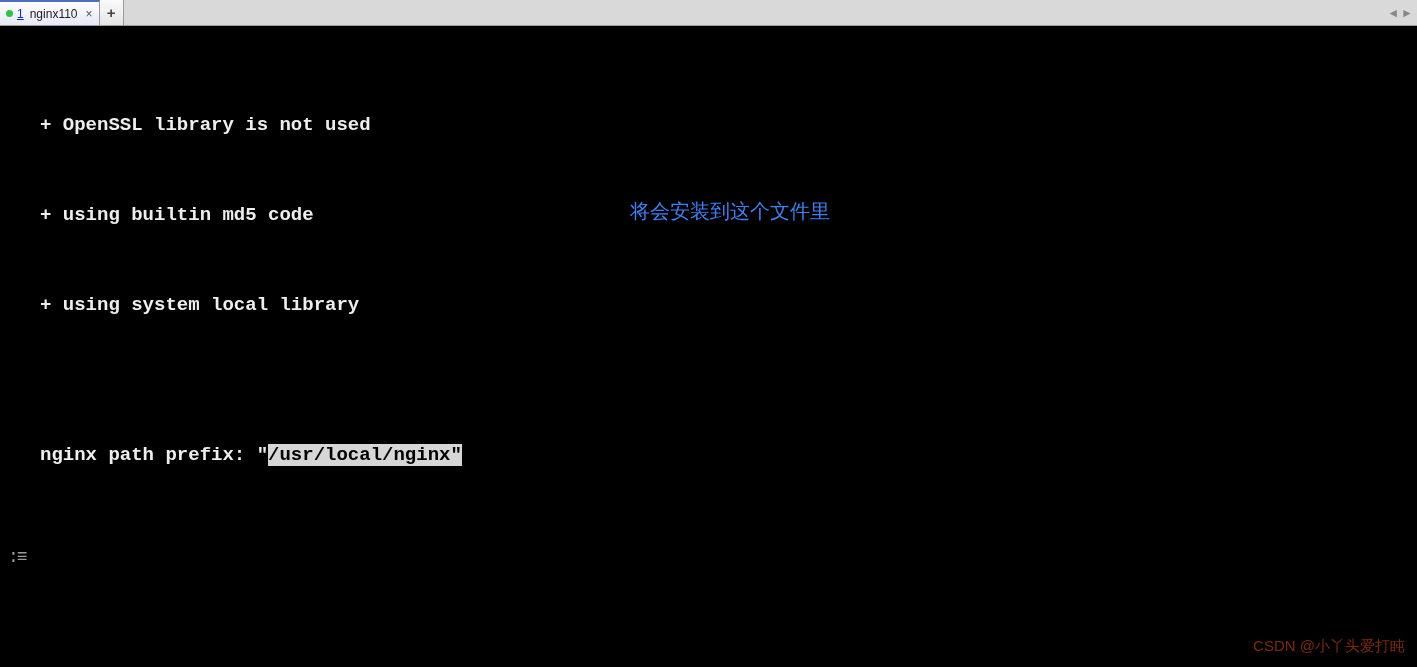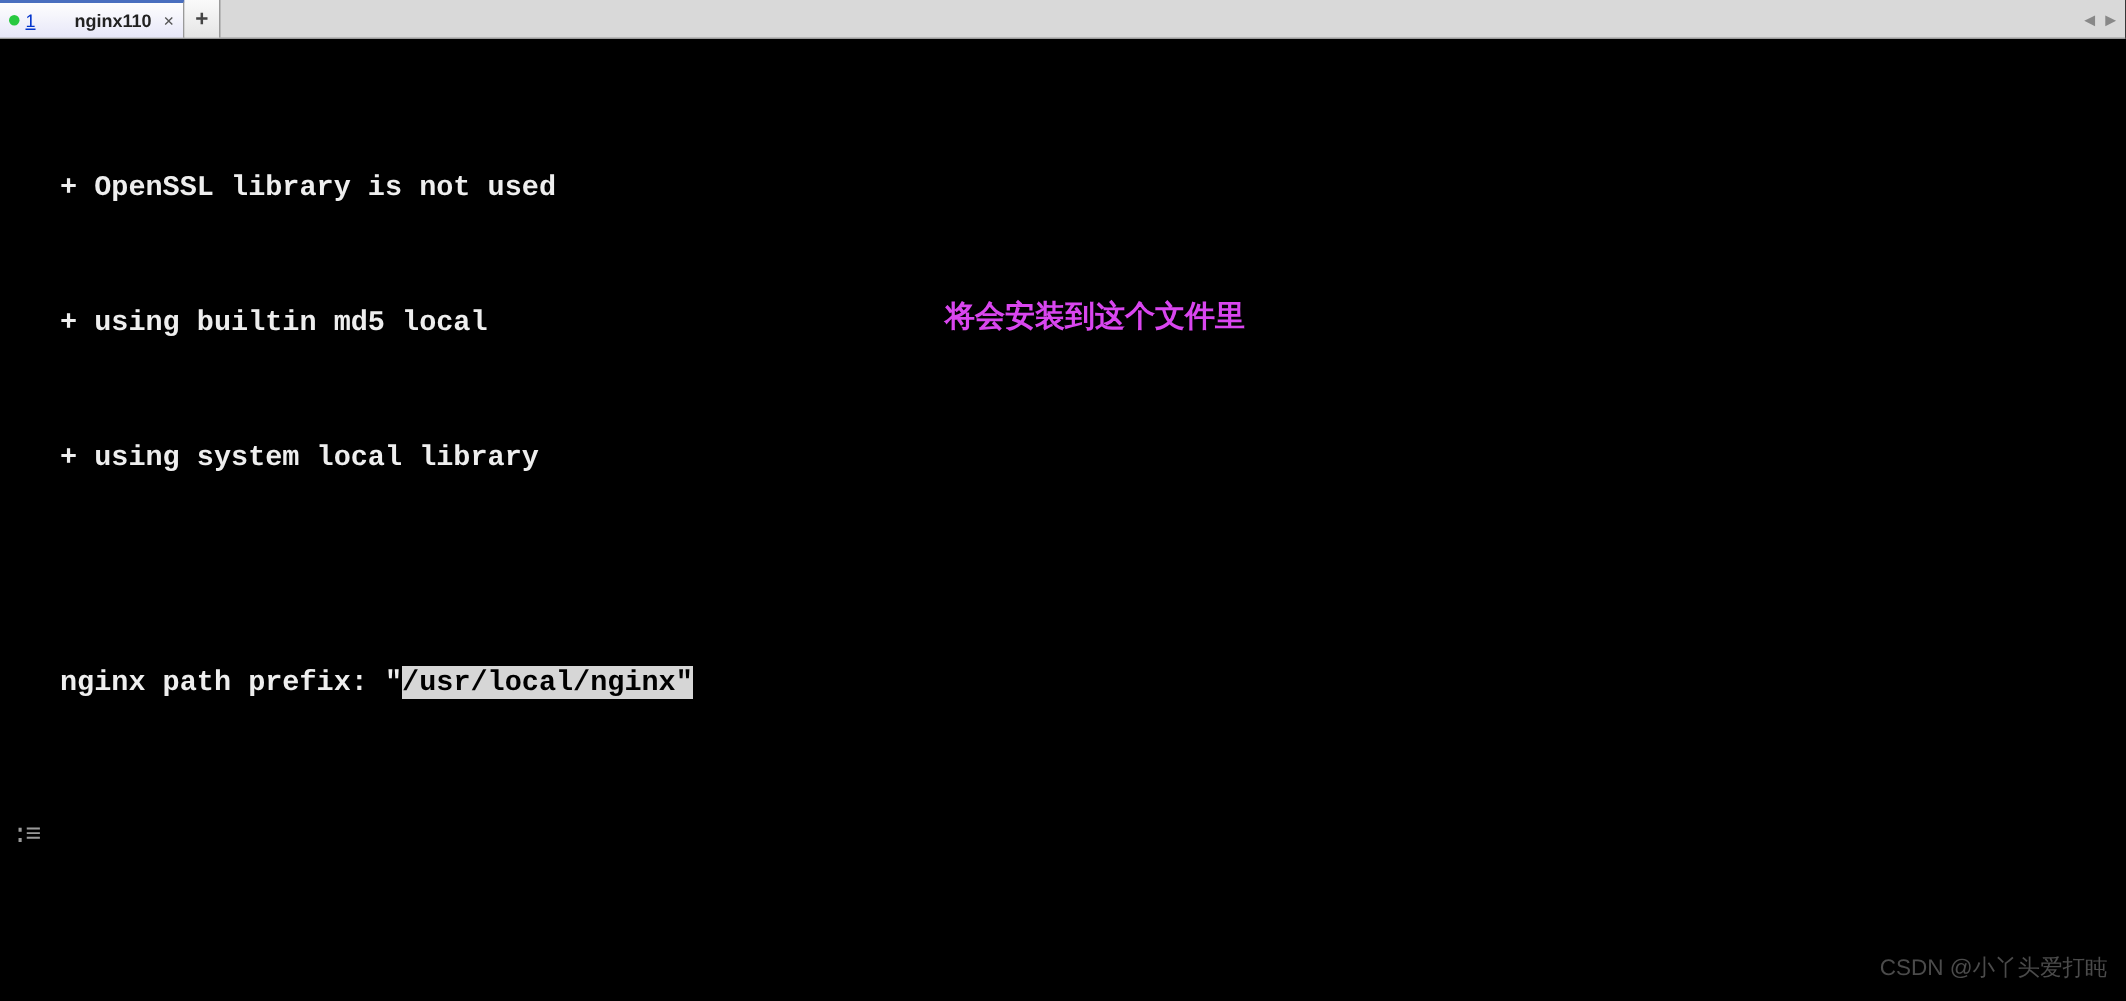--- a/index.html
+++ b/index.html
@@ -22,21 +22,21 @@
     font-size: 12px;
     font-family: Tahoma, Arial, sans-serif;
     gap: 4px;
     border-right: 1px solid #9a9a9a;
   }
   .tab.active {
     background: linear-gradient(#fefefe,#e7e7f8);
     border-top: 2px solid #4a6fbf;
   }
   .tab .num { color: #0033cc; text-decoration: underline; margin-right: 2px; }
-  .tab .label { color: #222; font-weight: 700; margin-left: 20px; }
+  .tab .label { color: #222; font-weight: 400; }
   .tab .dot { width: 7px; height: 7px; background:#28c940; border-radius:50%; }
   .tab .close { color:#555; font-size:12px; margin-left:4px; cursor:pointer; }
   .tab.add {
     width: 24px;
     justify-content: center;
     background: linear-gradient(#fafafa,#e5e5e5);
     color:#444;
     font-size: 15px;
     font-weight: 600;
     cursor:pointer;
@@ -61,41 +61,41 @@
     font-weight: 600;
     white-space: pre;
   }
   .line { white-space: pre; }
   .sel {
     background: #d6d6d6;
     color: #000;
   }
   .annotation {
     position: absolute;
-    color: #d946ef;
+    color: #3b82f6;
     font-family: "Microsoft YaHei","SimHei",Arial,sans-serif;
     font-size: 20px;
-    font-weight: 700;
+    font-weight: 400;
     white-space: nowrap;
   }
   .sidebar-icon {
     position:absolute;
     left: 8px;
     color:#9a9a9a;
     font-size: 18px;
     font-weight: 400;
     letter-spacing:-2px;
   }
   .watermark {
     position: absolute;
     right: 12px;
     bottom: 6px;
     font-family: Arial,"Microsoft YaHei",sans-serif;
     font-size: 15px;
-    color: #737373;
+    color: #c2410c;
     opacity: 0.65;
     font-weight: 400;
   }
 </style>
 </head>
 <body>
 
 <div class="tabbar">
   <div class="tab active">
     <span class="dot"></span>
@@ -105,21 +105,21 @@
   </div>
   <div class="tab add">+</div>
   <div class="rightctrls">
     <span>◄</span>
     <span>►</span>
   </div>
 </div>
 
 <div class="terminal">
   <div class="line">+ OpenSSL library is not used</div>
-  <div class="line">+ using builtin md5 local</div>
+  <div class="line">+ using builtin md5 code</div>
   <div class="line">+ using system local library</div>
   <div class="line"></div>
   <div class="line"><span>nginx path prefix: "</span><span class="sel">/usr/local/nginx"</span></div>
   
   
   
   
   
   
   

